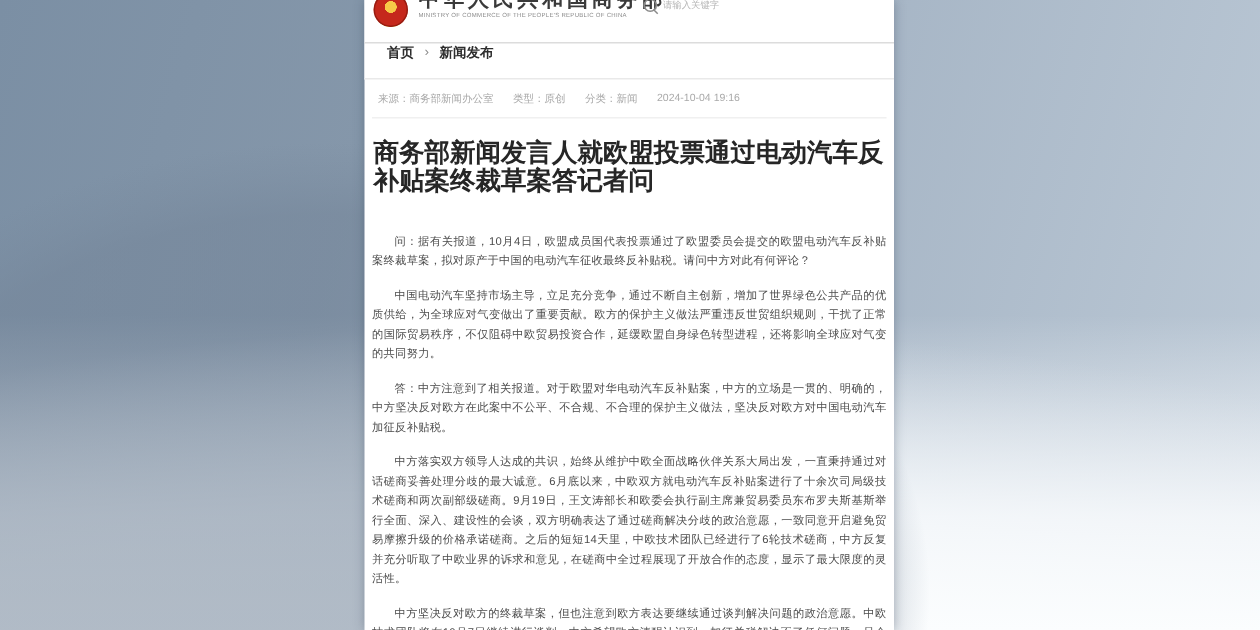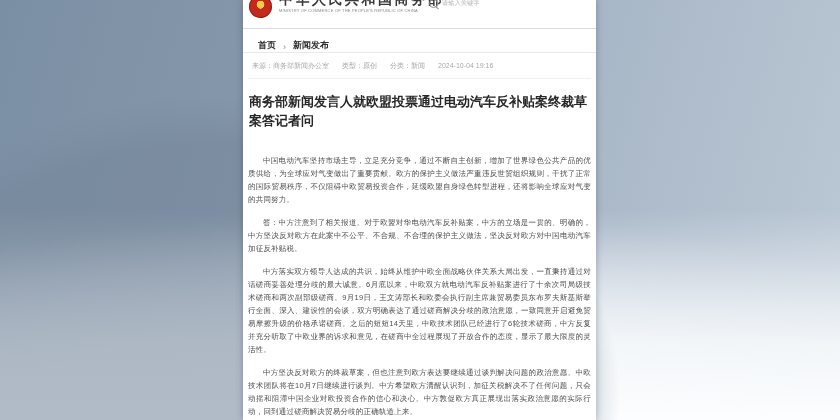--- a/index.html
+++ b/index.html
@@ -34,29 +34,29 @@
   .emblem:after{content:"";position:absolute;left:8px;top:6px;width:7px;height:6px;
     background:#f7c948;clip-path:polygon(50% 0,61% 35%,98% 35%,68% 57%,79% 91%,50% 70%,21% 91%,32% 57%,2% 35%,39% 35%);}
   .site-title-cn{position:absolute;left:36px;top:-9px;font-size:14px;font-weight:bold;color:#3a3a3a;letter-spacing:2.5px;white-space:nowrap;}
   .site-title-en{position:absolute;left:36px;top:8px;font-size:8px;color:#8a8a8a;white-space:nowrap;
     transform:scale(0.5);transform-origin:left top;letter-spacing:.4px;}
   .search-box{position:absolute;left:186px;top:-2px;display:flex;align-items:center;gap:4px;}
   .search-glyph{width:7px;height:7px;border:1px solid #8a8a8a;border-radius:50%;position:relative;}
   .search-glyph:after{content:"";position:absolute;left:6px;top:6px;width:4px;height:1px;background:#8a8a8a;transform:rotate(45deg);transform-origin:left top;}
   .search-placeholder{font-size:8px;color:#b5b5b5;transform:scale(.78);transform-origin:left center;white-space:nowrap;}
   
-  .breadcrumb{height:23px;display:flex;align-items:flex-end;padding-left:15px;gap:7px;
+  .breadcrumb{height:23px;display:flex;align-items:flex-start;padding-left:15px;gap:7px;
     border-bottom:1px solid #e9e9e9;font-size:9px;color:#2e2e2e;font-weight:bold;background:#fff;}
   .crumb{cursor:pointer;}
   .crumb-sep{color:#8c8c8c;font-weight:normal;font-size:9px;}
   
   .article{padding:0 5px 0 5px;}
   .meta-row{display:flex;align-items:center;gap:13px;height:25px;border-bottom:1px solid #f0f0f0;
     font-size:7px;color:#a9a9a9;padding-left:4px;white-space:nowrap;}
-  .article-title{margin:13px 0 0;padding:0 1px;font-size:13px;line-height:19px;font-weight:bold;color:#262626;}
+  .article-title{margin:13px 0 0;padding:0 1px;font-size:17px;line-height:19px;font-weight:bold;color:#262626;}
   .body-text{margin-top:24px;}
   .body-text p{margin:0 0 10px;font-size:7.5px;line-height:13px;color:#4d4d4d;
     text-indent:2em;text-align:justify;letter-spacing:.2px;}
 </style>
 </head>
 <body>
 
 <div class="stage">
   <div class="bg-arc"></div>
 
@@ -82,20 +82,21 @@
       <div class="meta-row">
         <span>来源：商务部新闻办公室</span>
         <span>类型：原创</span>
         <span>分类：新闻</span>
         <span>2024-10-04 19:16</span>
       </div>
 
       <h1 class="article-title">商务部新闻发言人就欧盟投票通过电动汽车反补贴案终裁草案答记者问</h1>
 
       <div class="body-text">
+        <p>问：据有关报道，10月4日，欧盟成员国代表投票通过了欧盟委员会提交的欧盟电动汽车反补贴案终裁草案，拟对原产于中国的电动汽车征收最终反补贴税。请问中方对此有何评论？</p>
         <p>中国电动汽车坚持市场主导，立足充分竞争，通过不断自主创新，增加了世界绿色公共产品的优质供给，为全球应对气变做出了重要贡献。欧方的保护主义做法严重违反世贸组织规则，干扰了正常的国际贸易秩序，不仅阻碍中欧贸易投资合作，延缓欧盟自身绿色转型进程，还将影响全球应对气变的共同努力。</p>
         <p>答：中方注意到了相关报道。对于欧盟对华电动汽车反补贴案，中方的立场是一贯的、明确的，中方坚决反对欧方在此案中不公平、不合规、不合理的保护主义做法，坚决反对欧方对中国电动汽车加征反补贴税。</p>
         <p>中方落实双方领导人达成的共识，始终从维护中欧全面战略伙伴关系大局出发，一直秉持通过对话磋商妥善处理分歧的最大诚意。6月底以来，中欧双方就电动汽车反补贴案进行了十余次司局级技术磋商和两次副部级磋商。9月19日，王文涛部长和欧委会执行副主席兼贸易委员东布罗夫斯基斯举行全面、深入、建设性的会谈，双方明确表达了通过磋商解决分歧的政治意愿，一致同意开启避免贸易摩擦升级的价格承诺磋商。之后的短短14天里，中欧技术团队已经进行了6轮技术磋商，中方反复并充分听取了中欧业界的诉求和意见，在磋商中全过程展现了开放合作的态度，显示了最大限度的灵活性。</p>
         <p>中方坚决反对欧方的终裁草案，但也注意到欧方表达要继续通过谈判解决问题的政治意愿。中欧技术团队将在10月7日继续进行谈判。中方希望欧方清醒认识到，加征关税解决不了任何问题，只会动摇和阻滞中国企业对欧投资合作的信心和决心。中方敦促欧方真正展现出落实政治意愿的实际行动，回到通过磋商解决贸易分歧的正确轨道上来。</p>
       </div>
     </div>
 
   </div>
 </div>
 

